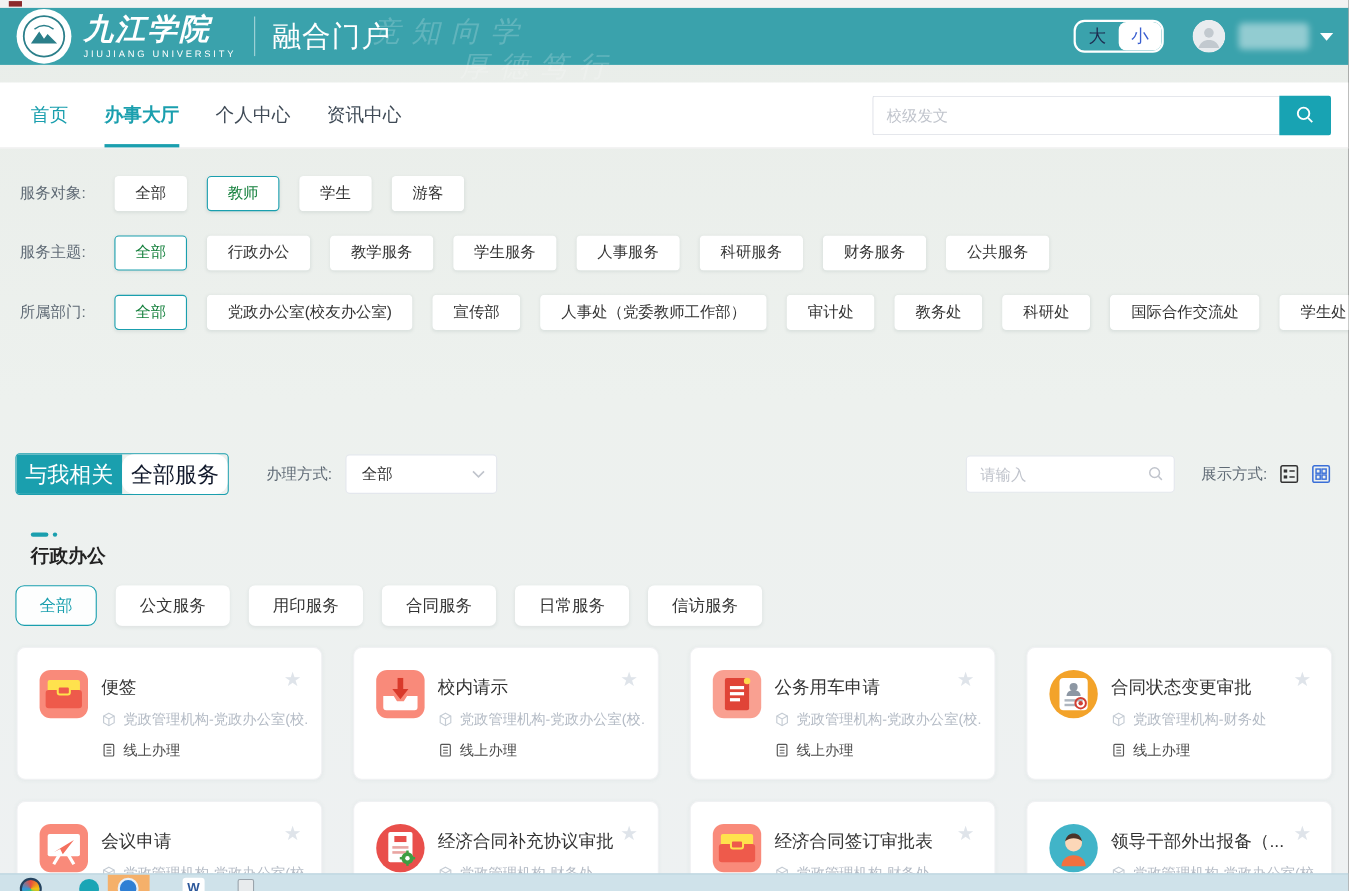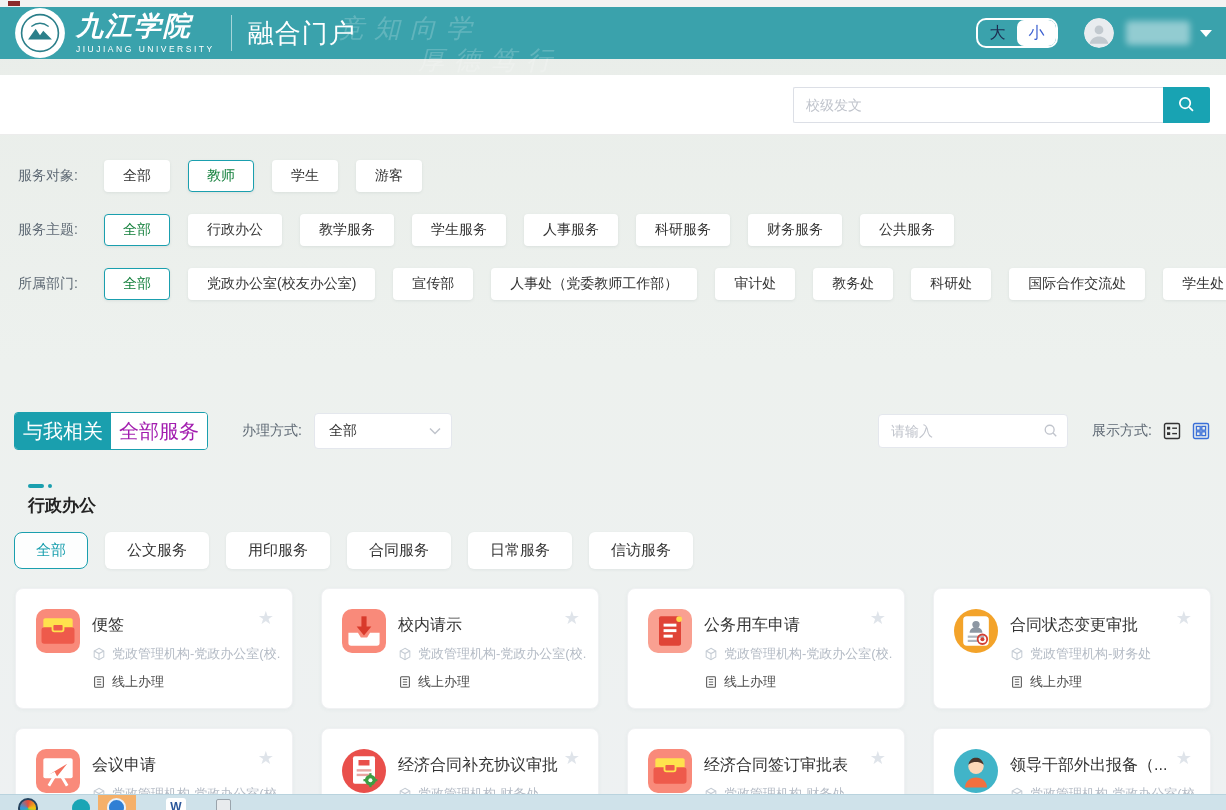--- a/index.html
+++ b/index.html
@@ -60,21 +60,21 @@
           border-radius:4px; box-shadow:0 1px 3px rgba(60,90,90,.10); font-size:14px; color:#333;
           cursor:pointer; white-space:nowrap; font-family:inherit; }
   .fbtn.selected { border-color:#1a9fae; color:#15803d; }
 
   
   .toolbar { position:absolute; top:412px; left:0; width:100%; display:flex; align-items:center; padding:0 16px 0 14px; }
   .seg { display:flex; border:1px solid #1a9fae; border-radius:4px; overflow:hidden; }
   .seg-item { width:96px; height:36px; display:flex; align-items:center; justify-content:center;
               font-size:20px; cursor:pointer;text-align:center; }
   .seg-item.on { background:#1a9fae; color:#fff; }
-  .seg-item.off { background:#fff; color:#a21caf; }
+  .seg-item.off { background:#fff; color:#0f172a;border-radius:11px; }
   .method-label { margin-left:34px; font-size:14px; color:#5f6a75; }
   .select-box { margin-left:12px; width:138px; height:36px; background:#fff; border:1px solid #e4e7ed;
                 border-radius:4px; display:flex; align-items:center; padding:0 10px 0 14px;
                 font-size:14px; color:#333; cursor:pointer; }
   .select-box .sel-caret { margin-left:auto; }
   .tb-search { margin-left:auto; position:relative; }
   .tb-search input { width:190px; height:34px; border:1px solid #e4e7ed; border-radius:4px; padding:0 30px 0 12px;
                      font-size:14px; color:#333; outline:none; background:#fff; }
   .tb-search input::placeholder { color:#c0c4cc; }
   .tb-search .mini-mag { position:absolute; right:9px; top:9px; }
@@ -161,20 +161,31 @@
             <circle cx="12" cy="9.5" r="3.5" fill="#c2c9cf"></circle>
             <path d="M4.5 20.5c1-4 4-5.8 7.5-5.8s6.5 1.8 7.5 5.8z" fill="#c2c9cf"></path>
           </svg>
       </div>
       <div class="user-redacted"></div>
       <div class="caret-down"></div>
     </div>
   </div>
 
   <div class="nav-row">
+    <div class="tabs">
+
+        <div class="tab teal">首页</div>
+
+        <div class="tab active">办事大厅</div>
+
+        <div class="tab">个人中心</div>
+
+        <div class="tab">资讯中心</div>
+
+    </div>
     <div class="nav-search">
       <input type="text" placeholder="校级发文" style="">
       <button class="nav-search-btn">
         <span style="display:flex">
           <svg viewBox="0 0 20 20" width="19" height="19">
               <circle cx="8.5" cy="8.5" r="5.5" fill="none" stroke="#fff" stroke-width="1.8"></circle>
               <path d="M12.8 12.8l4 4" stroke="#fff" stroke-width="1.8"></path>
             </svg>
         </span>
       </button>

